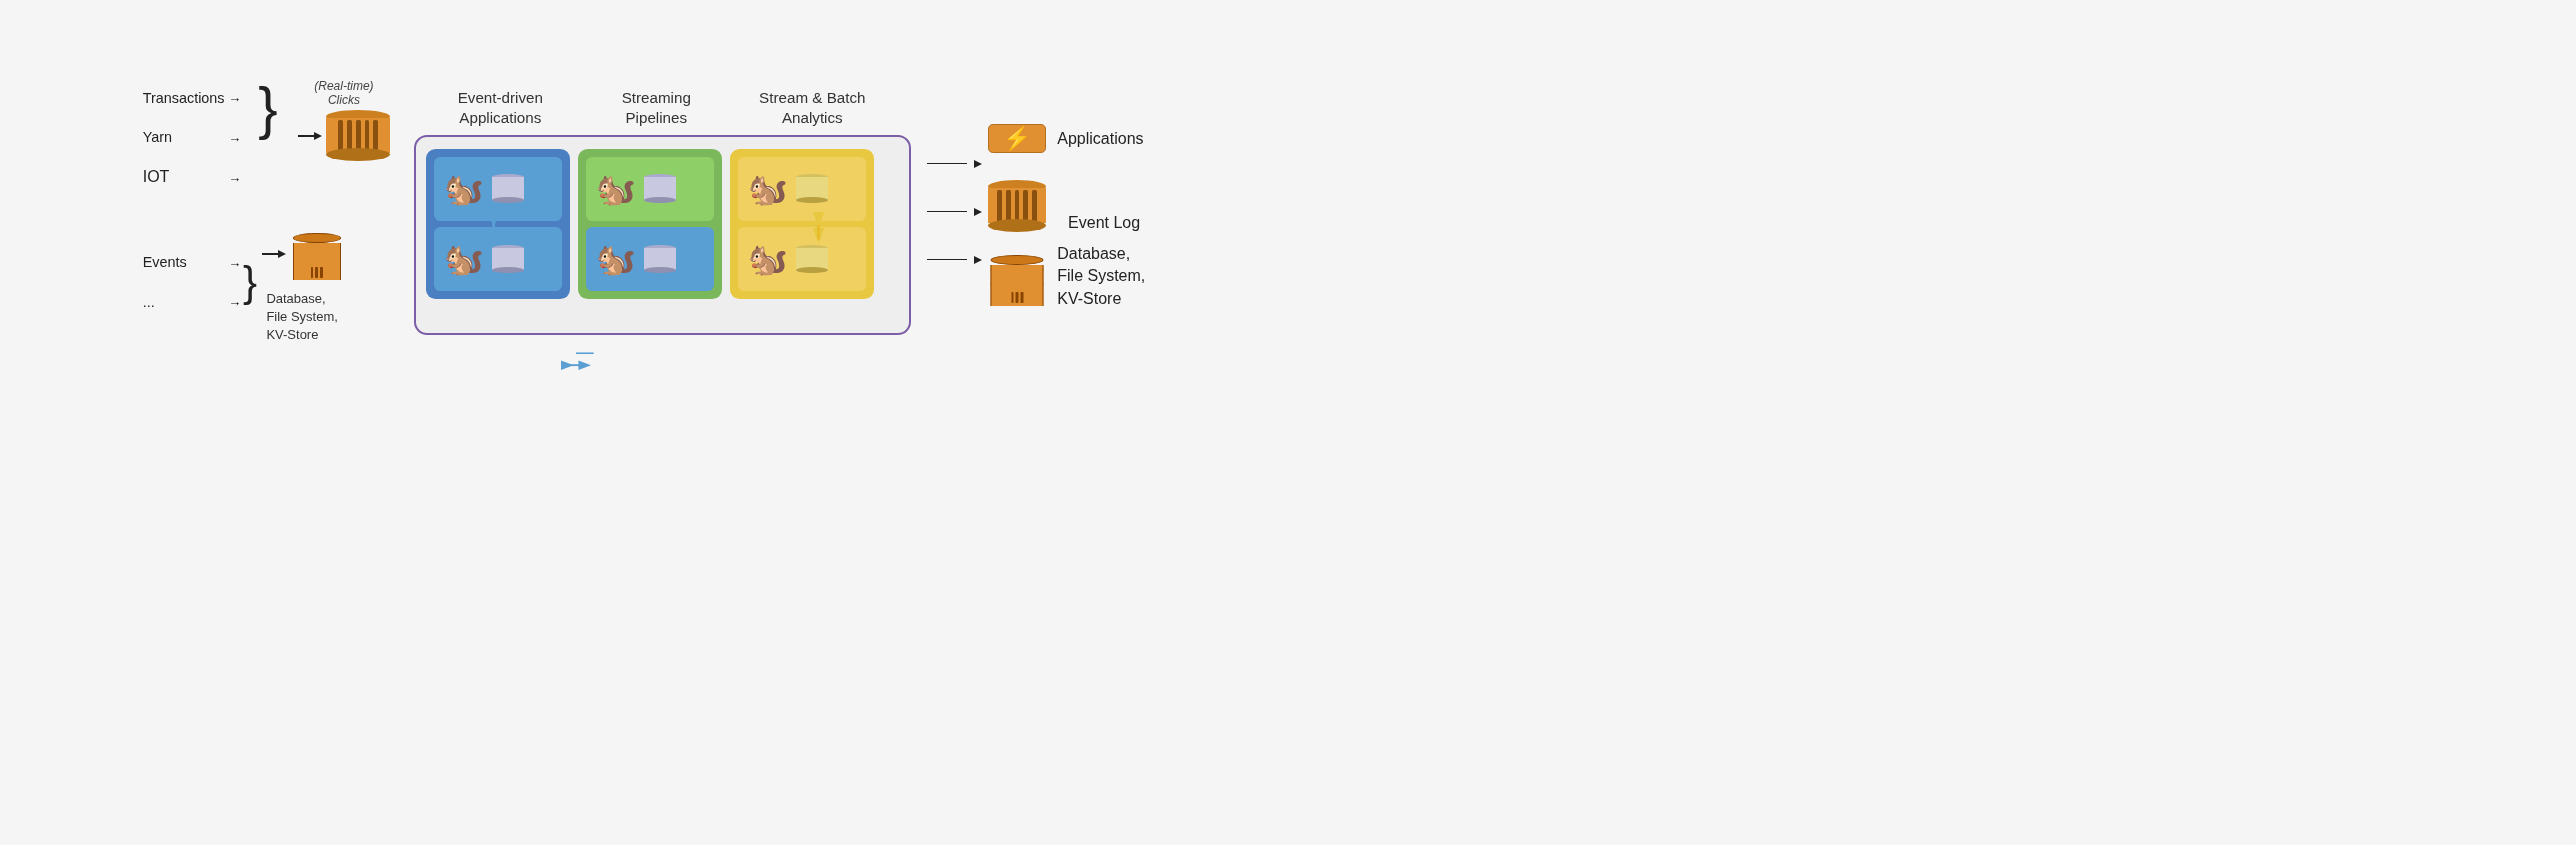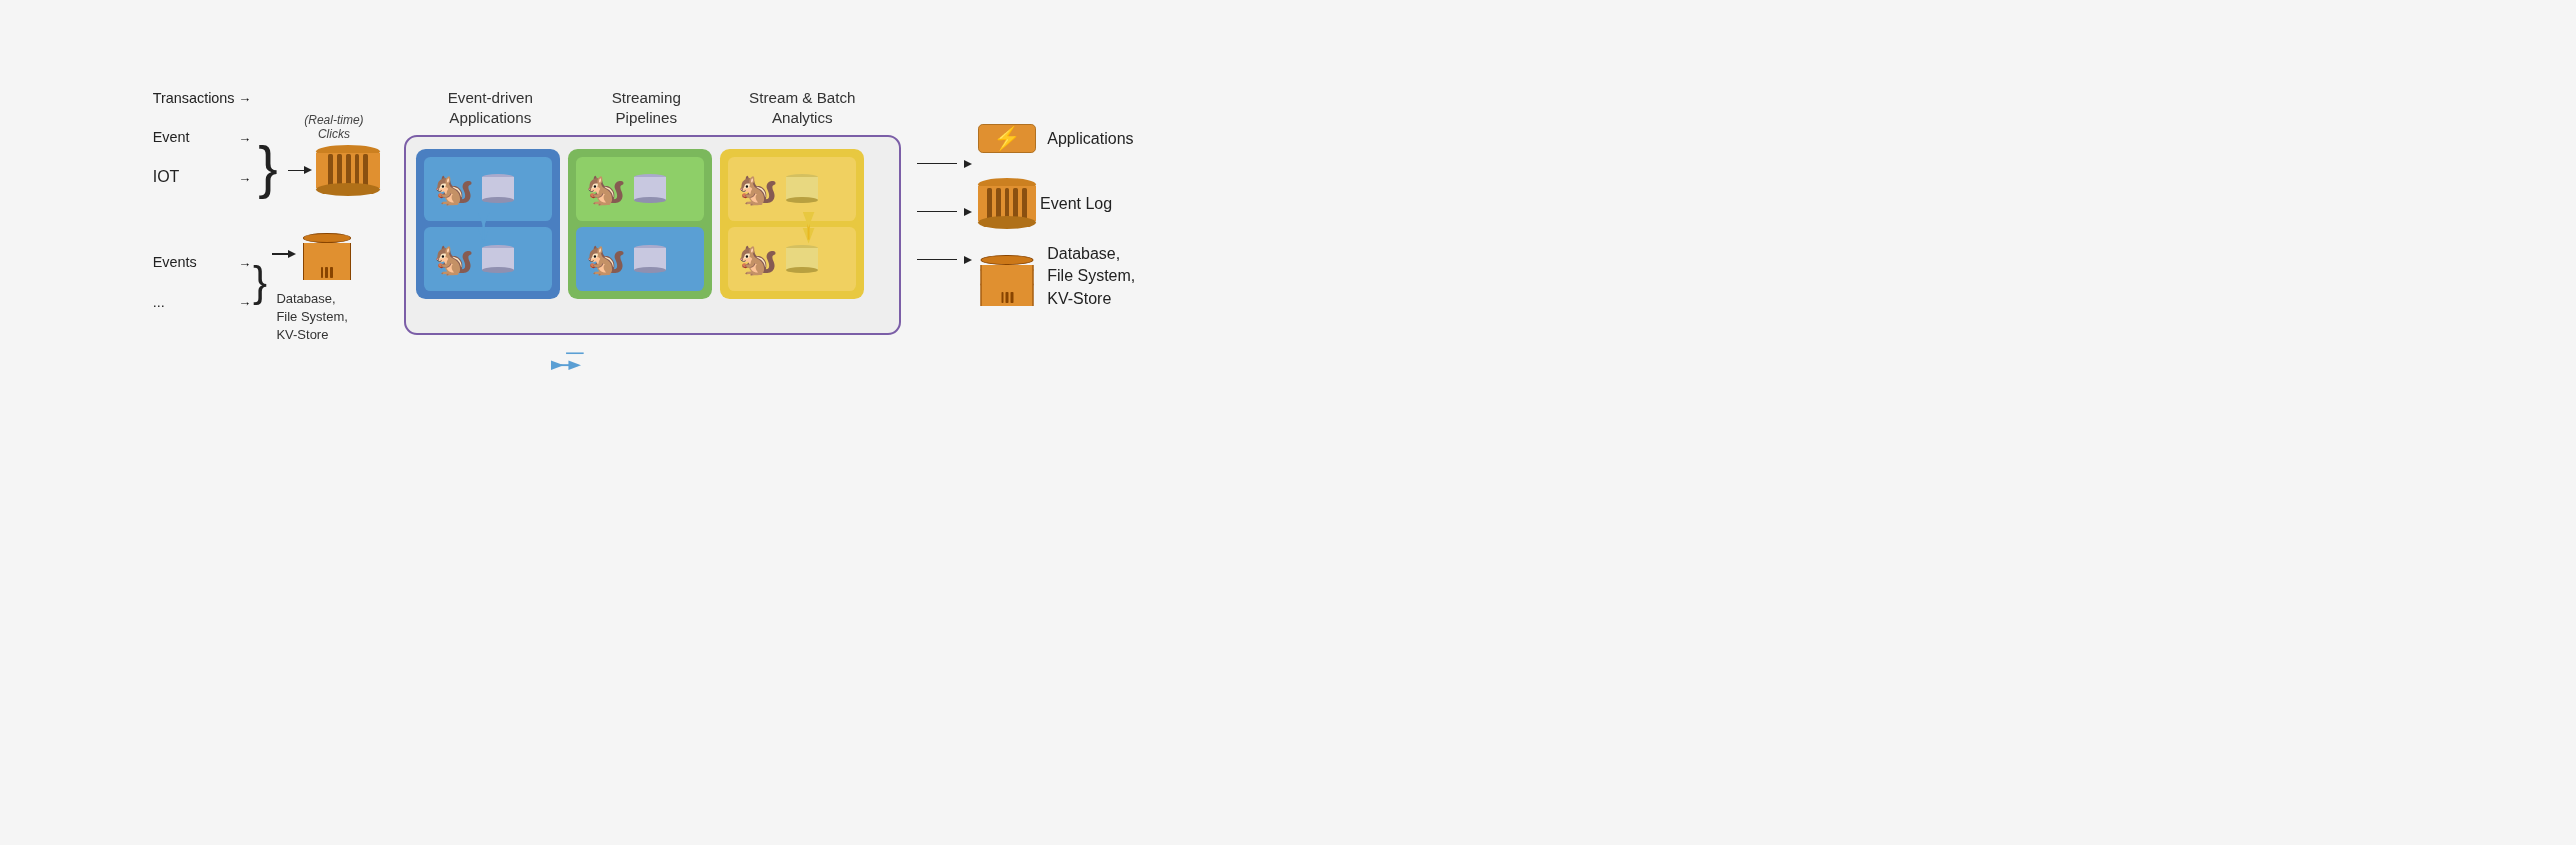--- a/index.html
+++ b/index.html
@@ -182,28 +182,28 @@
     }
   </style>
 </head>
 <body>
 
 <div class="full-layout">
 
   <div class="left-side">
     <div style="display:flex; flex-direction:column; gap:0;">
 
-      <div style="display:flex; align-items:flex-end; gap:10px;">
+      <div style="display:flex; align-items:flex-start; gap:20px;">
         <div style="display:flex; flex-direction:column; gap:1.6px;">
           <div class="input-item">
             <span style="font-size:14.4px; color:#222; width:84px;">Transactions</span>
             <span style="font-size:13px; margin-left:1.6px;">→</span>
           </div>
           <div class="input-item">
-            <span style="font-size:14.4px; color:#222; width:84px;">Event</span>
+            <span style="font-size:14.4px; color:#222; width:84px;">Yarn</span>
             <span style="font-size:13px; margin-left:1.6px;">→</span>
           </div>
           <div class="input-item">
             <span style="font-size:16px; color:#222; width:84px;">IOT</span>
             <span style="font-size:13px; margin-left:1.6px;">→</span>
           </div>
         </div>
 
         <span style="font-size:58px; color:#222; font-weight:100; line-height:1; margin-left:-3.2px;">}</span>
 
@@ -415,21 +415,21 @@
 
   <div style="display:flex; flex-direction:column; justify-content:center; gap:13px; margin-left:6.4px;">
 
     <div style="display:flex; align-items:center; gap:11.2px; height:48px;">
       <div class="orange-rect">
         <span class="flash-icon">⚡</span>
       </div>
       <span style="font-size:16px; color:#222;">Applications</span>
     </div>
 
-    <div style="display:flex; align-items:center; gap:4px; height:56px;">
+    <div style="display:flex; align-items:flex-end; gap:22px; height:56px;">
       <div class="drum" style="width:58px;">
         <div class="drum-top" style="width:58px;"></div>
         <div class="drum-body" style="width:58px;">
           <div class="drum-stripe"></div>
           <div class="drum-stripe"></div>
           <div class="drum-stripe"></div>
           <div class="drum-stripe"></div>
           <div class="drum-stripe"></div>
         </div>
         <div class="drum-bottom" style="width:58px;"></div>

